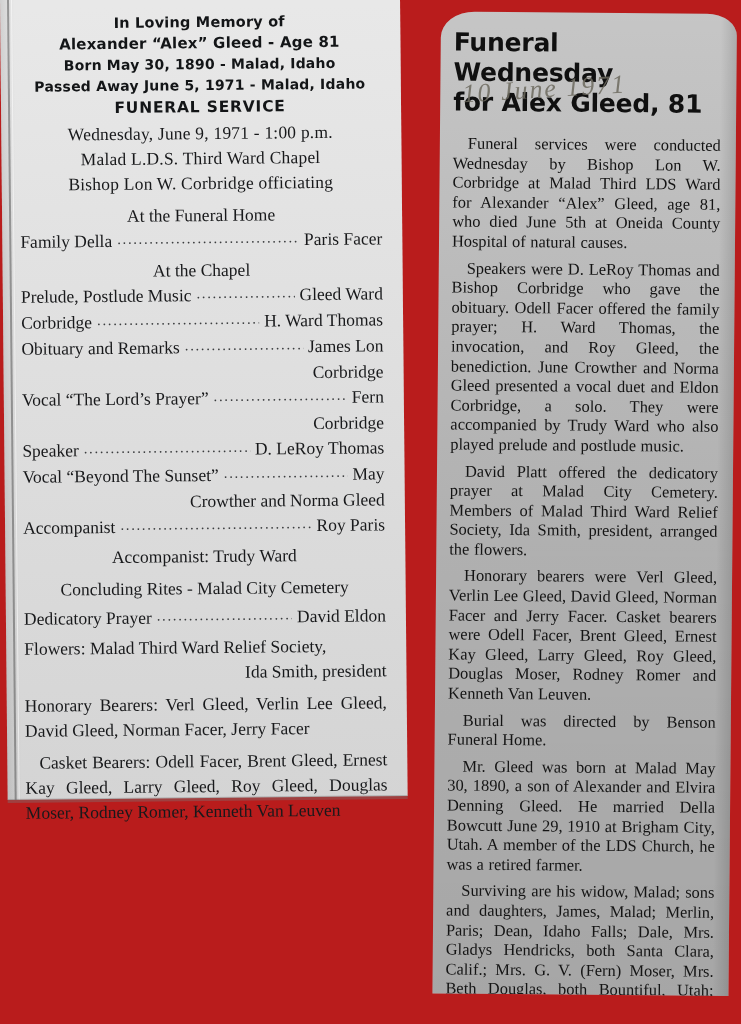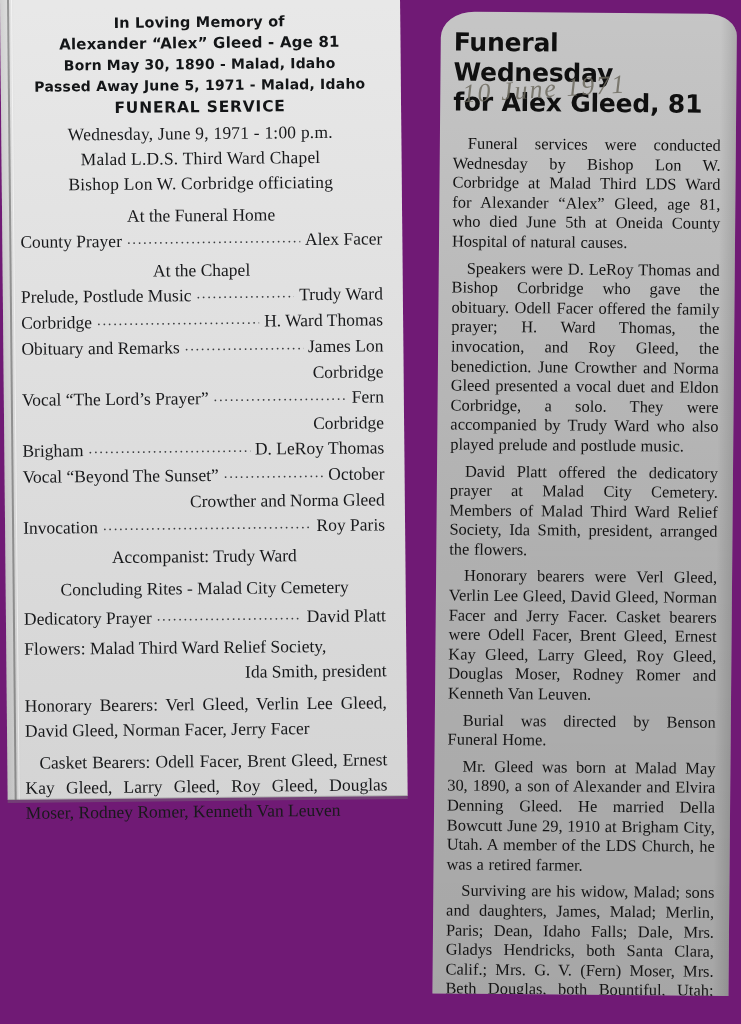--- a/index.html
+++ b/index.html
@@ -12,21 +12,21 @@
     height: 1024px;
     position: relative;
     overflow: hidden;
     font-family: "Liberation Serif", serif;
   }
 
   
   #scan {
     position: absolute;
     inset: 0;
-    background: #701a75;
+    background: #b91c1c;
   }
 
   
   #program-card {
     position: absolute;
     left: 0px;
     top: 0px;
     width: 400px;
     height: 800px;
     background: #dcdcdc;
@@ -247,31 +247,31 @@
         <div class="line-service">FUNERAL SERVICE</div>
       </div>
 
       <div class="prog-sub" style="margin-top:3px;">Wednesday, June 9, 1971 - 1:00 p.m.</div>
       <div class="prog-sub">Malad L.D.S. Third Ward Chapel</div>
       <div class="prog-sub">Bishop Lon W. Corbridge officiating</div>
 
       <div class="prog-section">At the Funeral Home</div>
 
       <div class="prog-row">
-        <span class="role">County Prayer</span>
-        <span class="leader">...........................................................</span>
-        <span class="who">Alex Facer</span>
+        <span class="role">Family Della</span>
+        <span class="leader">...........................................................</span>
+        <span class="who">Paris Facer</span>
       </div>
 
       <div class="prog-section tight">At the Chapel</div>
 
       <div class="prog-row">
         <span class="role">Prelude, Postlude Music</span>
         <span class="leader">...........................................................</span>
-        <span class="who">Trudy Ward</span>
+        <span class="who">Gleed Ward</span>
       </div>
 
       <div class="prog-row">
         <span class="role">Corbridge</span>
         <span class="leader">...........................................................</span>
         <span class="who">H. Ward Thomas</span>
       </div>
 
       <div class="prog-row">
         <span class="role">Obituary and Remarks</span>
@@ -281,45 +281,45 @@
       <div class="prog-cont">Corbridge</div>
 
       <div class="prog-row">
         <span class="role">Vocal “The Lord’s Prayer”</span>
         <span class="leader">...........................................................</span>
         <span class="who">Fern</span>
       </div>
       <div class="prog-cont">Corbridge</div>
 
       <div class="prog-row">
-        <span class="role">Brigham</span>
+        <span class="role">Speaker</span>
         <span class="leader">...........................................................</span>
         <span class="who">D. LeRoy Thomas</span>
       </div>
 
       <div class="prog-row">
         <span class="role">Vocal “Beyond The Sunset”</span>
         <span class="leader">...........................................................</span>
-        <span class="who">October</span>
+        <span class="who">May</span>
       </div>
       <div class="prog-cont">Crowther and Norma Gleed</div>
 
       <div class="prog-row">
-        <span class="role">Invocation</span>
+        <span class="role">Accompanist</span>
         <span class="leader">...........................................................</span>
         <span class="who">Roy Paris</span>
       </div>
 
       <div class="prog-section tight">Accompanist: Trudy Ward</div>
       <div class="prog-section">Concluding Rites - Malad City Cemetery</div>
 
       <div class="prog-row" style="margin-top:4px;">
         <span class="role">Dedicatory Prayer</span>
         <span class="leader">...........................................................</span>
-        <span class="who">David Platt</span>
+        <span class="who">David Eldon</span>
       </div>
 
       <div class="prog-para hang" style="margin-top:4px;">Flowers: Malad Third Ward Relief Society,</div>
       <div class="prog-right" style="font-size:17.5px;line-height:25px;">Ida Smith, president</div>
 
       <div class="prog-para">Honorary Bearers: Verl Gleed, Verlin Lee Gleed, David Gleed, Norman Facer, Jerry Facer</div>
 
       <div class="prog-para indent">Casket Bearers: Odell Facer, Brent Gleed, Ernest Kay Gleed, Larry Gleed, Roy Gleed, Douglas Moser, Rodney Romer, Kenneth Van Leuven</div>
 
     </div>

